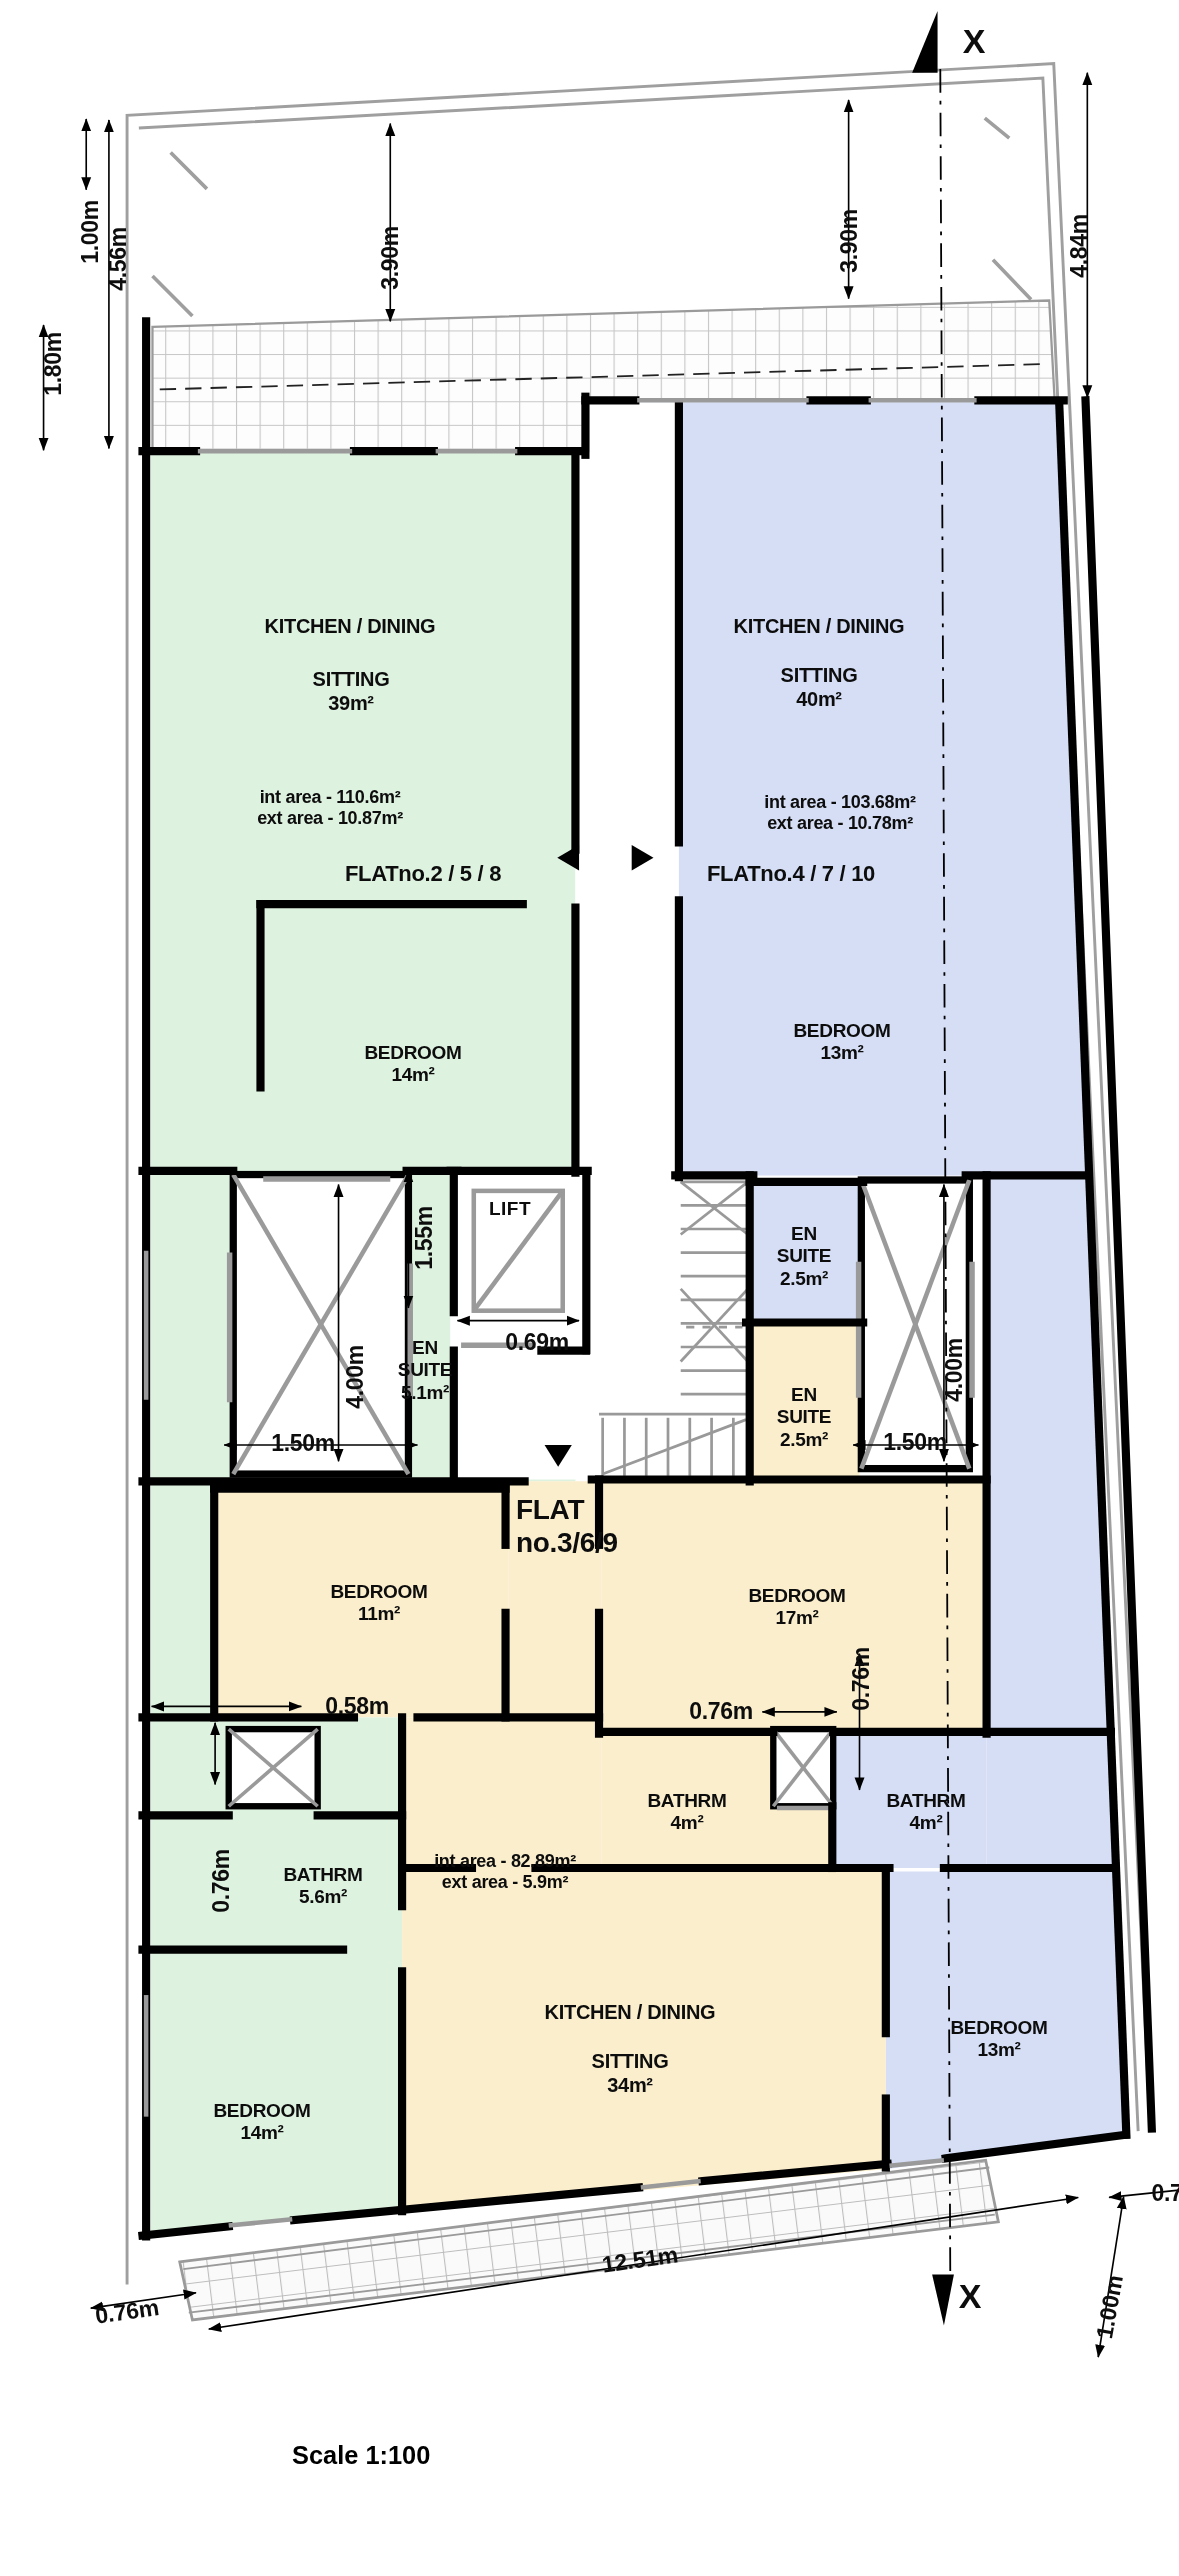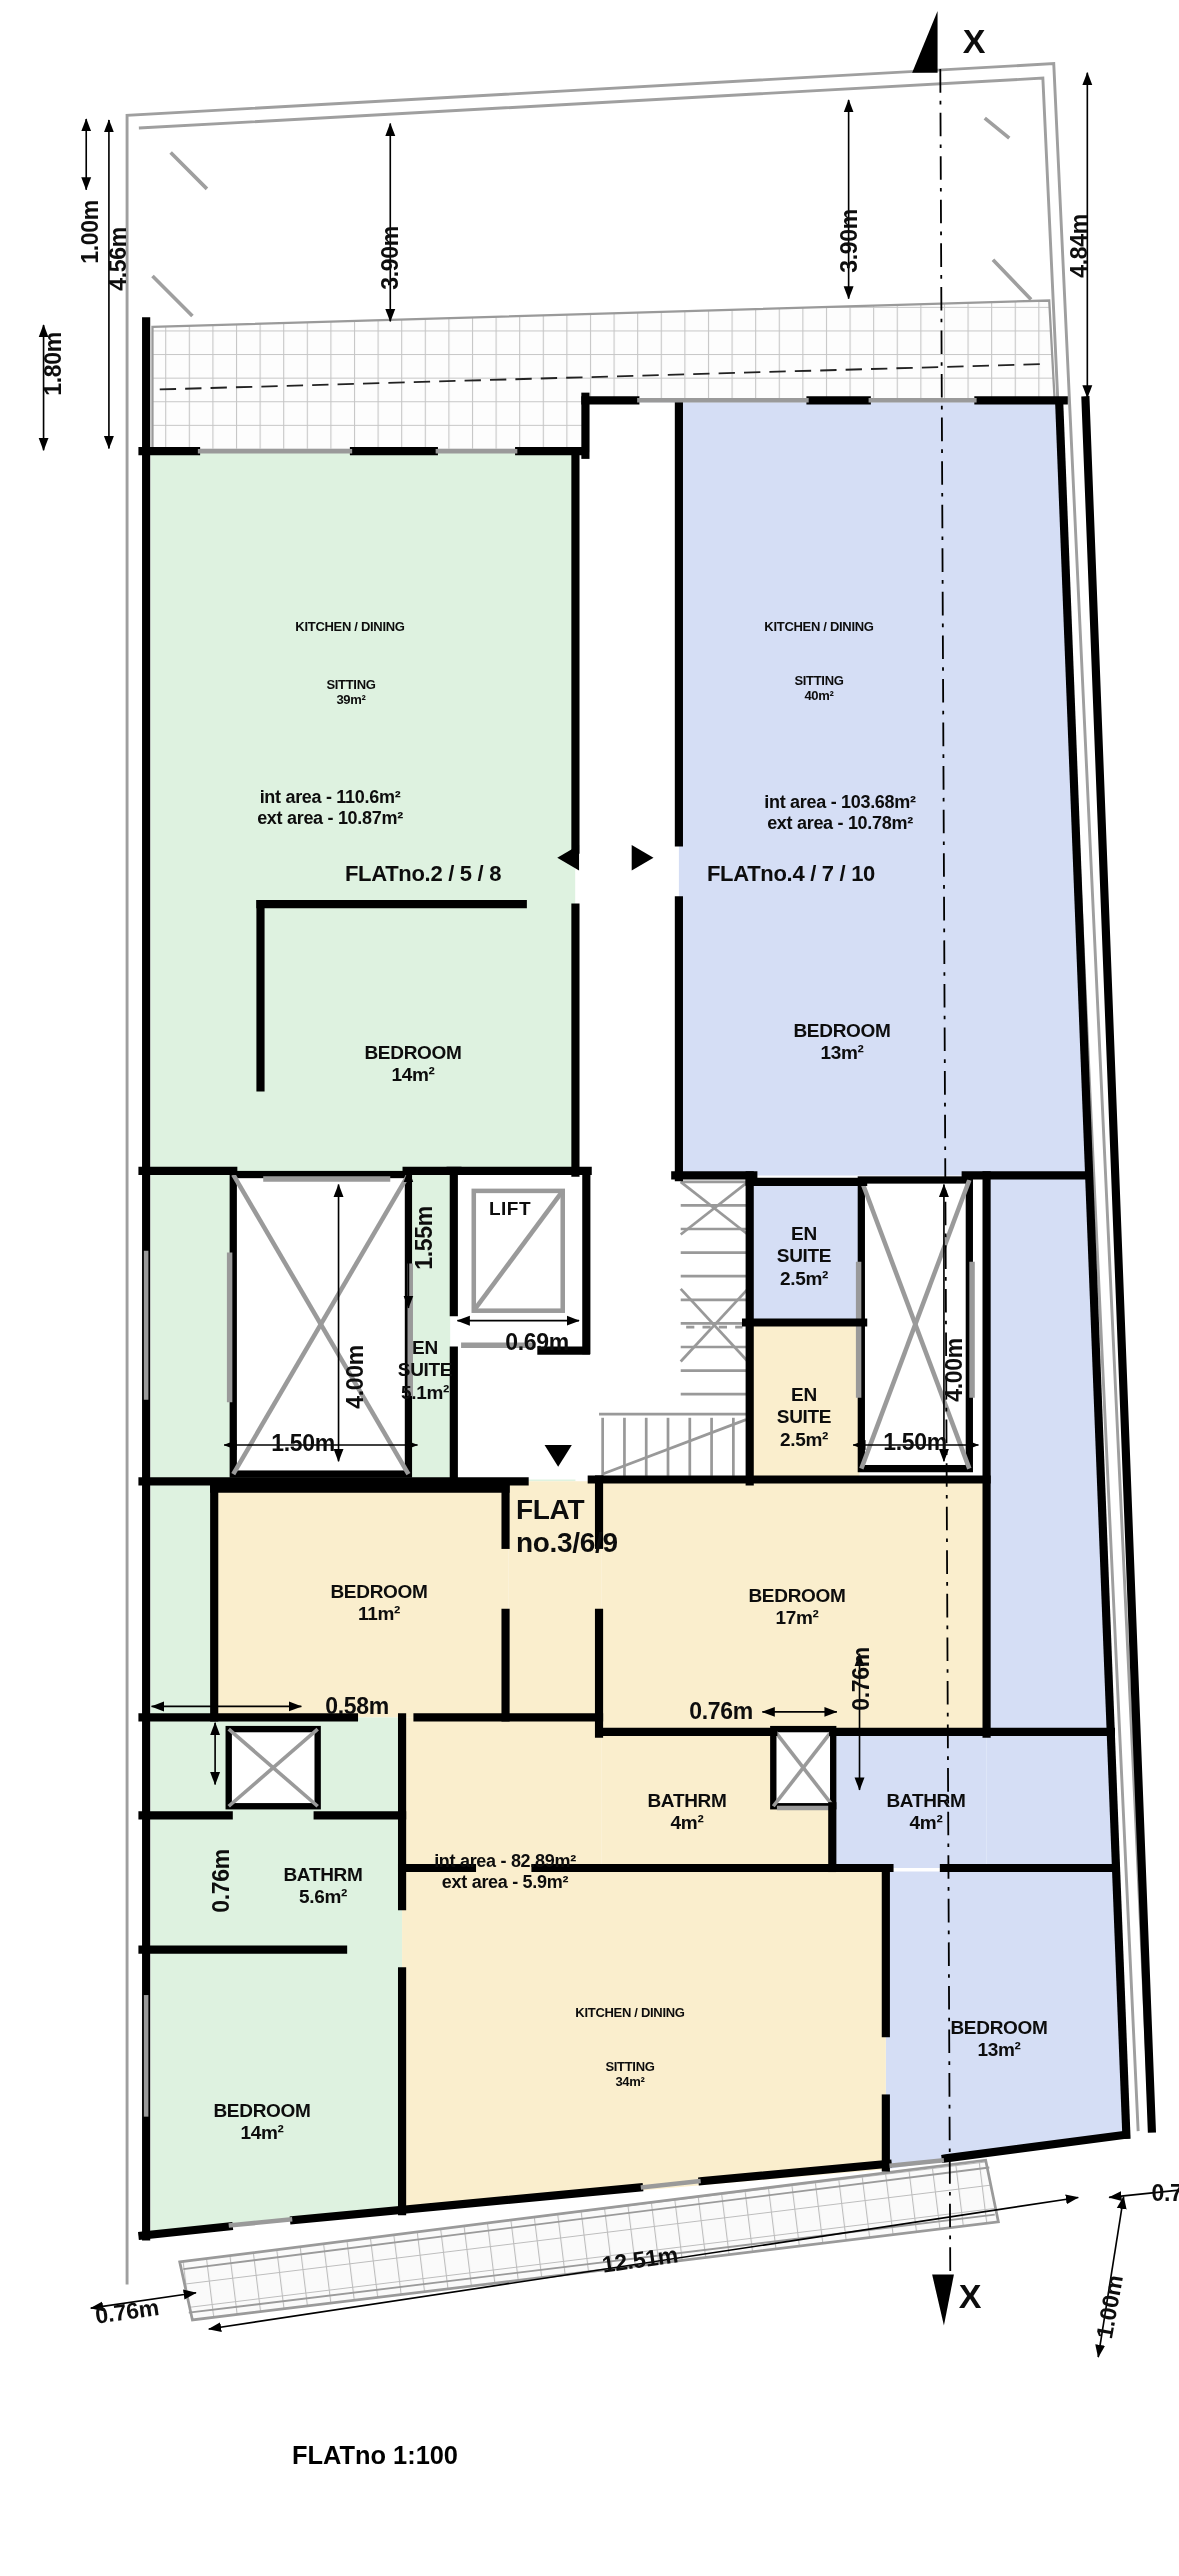--- a/index.html
+++ b/index.html
@@ -2,21 +2,21 @@
 <html style="font-size:14.5px"><head>
 <meta charset="utf-8">
 <style>
   html,body{margin:0;padding:0;background:#ffffff;}
   #plan{position:relative;width:1179px;height:2576px;background:#fff;overflow:hidden;
         font-family:"Liberation Sans",sans-serif;}
   #plan svg{position:absolute;left:0;top:0;}
   .lbl{position:absolute;transform:translate(-50%,-50%);
        font:700 19px/1.18 "Liberation Sans",sans-serif;color:#0d0d0d;
        text-align:center;white-space:pre-line;letter-spacing:-0.3px;}
-  .kit{font-size:13px;}
+  .kit{font-size:20px;}
   .small{font-size:18px;}
   .name{font-size:22px;white-space:nowrap;}
   .dim{font:700 23px/1 "Liberation Sans",sans-serif;white-space:nowrap;}
   .rot{transform:translate(-50%,-50%) rotate(-90deg);}
   .lift{font-size:19px;letter-spacing:0.5px;}
   .xmark{font:700 34px/1 "Liberation Sans",sans-serif;}
   .leftalign{text-align:left;transform:translate(0,-50%);}
   #title{position:absolute;left:628px;top:2407px;transform:translate(-50%,-50%);
          font:700 40px/1 "Liberation Sans",sans-serif;color:#000;
          border-bottom:2.7px solid #000;padding:0 7.3px 9px 7.3px;white-space:nowrap;}
@@ -321,16 +321,16 @@
 <div class="lbl dim" style="left:915px;top:1442px">1.50m</div>
 <div class="lbl dim" style="left:357px;top:1706px">0.58m</div>
 <div class="lbl dim" style="left:721px;top:1711px">0.76m</div>
 <div class="lbl dim rot" style="left:861px;top:1679px">0.76m</div>
 <div class="lbl dim rot" style="left:221px;top:1881px">0.76m</div>
 <div class="lbl dim" style="left:127px;top:2312px;transform:translate(-50%,-50%) rotate(-8deg)">0.76m</div>
 <div class="lbl dim" style="left:640px;top:2260px;transform:translate(-50%,-50%) rotate(-8deg)">12.51m</div>
 <div class="lbl dim" style="left:1110px;top:2307px;transform:translate(-50%,-50%) rotate(-80deg)">1.00m</div>
 <div class="lbl dim" style="left:1167px;top:2193px">0.7</div>
 
-<div id="scale">FLATno 1:100</div>
+<div id="scale">Scale 1:100</div>
 
 </div>
 
 
 </body></html>

